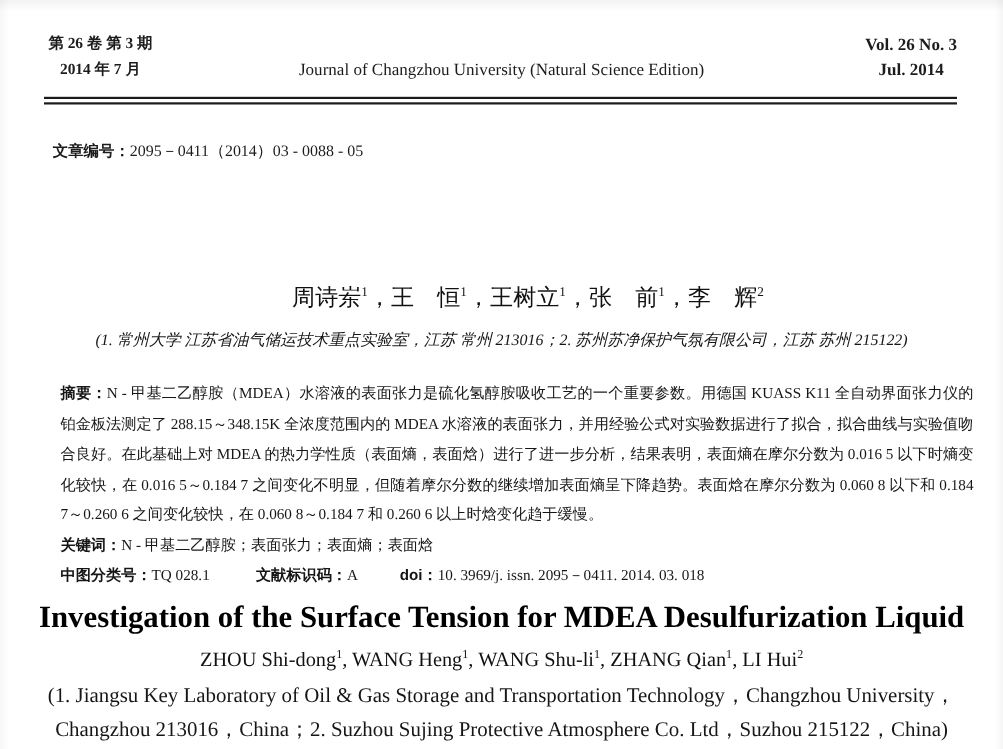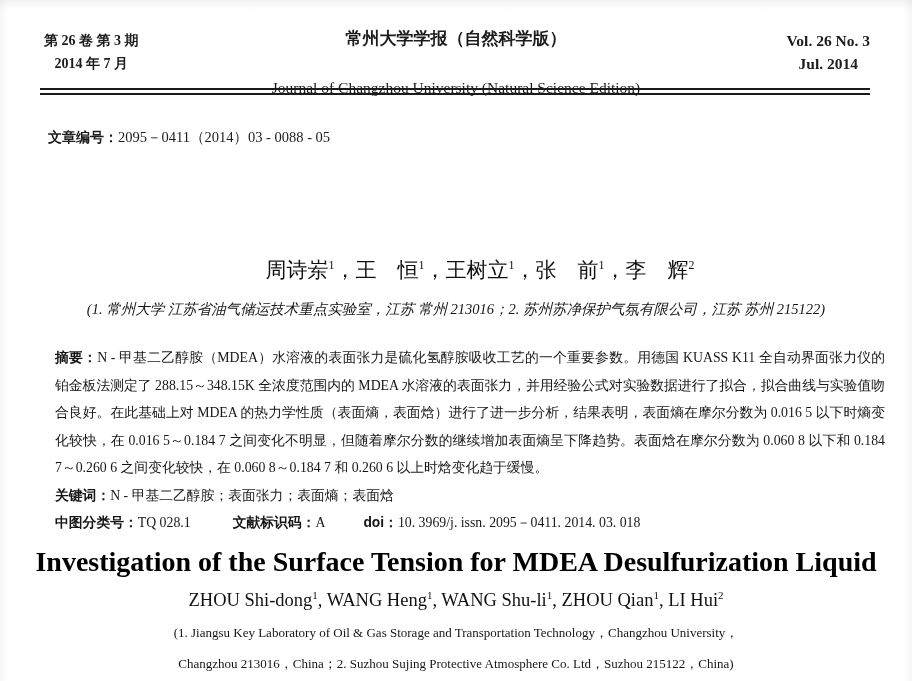--- a/index.html
+++ b/index.html
@@ -73,34 +73,33 @@
     position:absolute; left:0; right:0; top:546px; text-align:center;
     font-size:28px; font-weight:bold; color:#000;
   }
   .authors-en {
     position:absolute; left:0; right:0; top:589px; text-align:center;
     font-size:18.5px; color:#111;
   }
   .authors-en sup { font-size:11px; }
   .affil-en {
     position:absolute; left:0; right:0; top:617px; text-align:center;
-    font-size:13px; line-height:31px; color:#161616;
+    font-size:19px; line-height:31px; color:#161616;
   }
 </style>
 </head>
 <body>
 
 <div class="page">
 
   <div class="hdr-left">
     <div>第 26 卷 第 3 期</div>
     <div>2014 年 7 月</div>
   </div>
   <div class="hdr-center">
-    <div class="cn">常州大学学报（自然科学版）</div>
     <div class="en">Journal of Changzhou University (Natural Science Edition)</div>
   </div>
   <div class="hdr-right">
     <div>Vol. 26 No. 3</div>
     <div>Jul. 2014</div>
   </div>
   <div class="rule"></div>
 
   <div class="article-id">
     <span class="hei lbl">文章编号：</span><span>2095－0411（2014）03 - 0088 - 05</span>
@@ -115,21 +114,21 @@
 
   <div class="abs-block">
     <p class="abstract"><span class="hei">摘要：</span><span>N - 甲基二乙醇胺（MDEA）水溶液的表面张力是硫化氢醇胺吸收工艺的一个重要参数。用德国 KUASS K11 全自动界面张力仪的铂金板法测定了 288.15～348.15K 全浓度范围内的 MDEA 水溶液的表面张力，并用经验公式对实验数据进行了拟合，拟合曲线与实验值吻合良好。在此基础上对 MDEA 的热力学性质（表面熵，表面焓）进行了进一步分析，结果表明，表面熵在摩尔分数为 0.016 5 以下时熵变化较快，在 0.016 5～0.184 7 之间变化不明显，但随着摩尔分数的继续增加表面熵呈下降趋势。表面焓在摩尔分数为 0.060 8 以下和 0.184 7～0.260 6 之间变化较快，在 0.060 8～0.184 7 和 0.260 6 以上时焓变化趋于缓慢。</span></p>
     <p class="keywords"><span class="hei">关键词：</span><span>N - 甲基二乙醇胺；表面张力；表面熵；表面焓</span></p>
     <p class="clc-line"><span class="hei">中图分类号：</span><span>TQ 028.1</span><span class="gap"></span><span class="hei">文献标识码：</span><span>A</span><span class="gap2"></span><span class="hei">doi：</span><span>10. 3969/j. issn. 2095－0411. 2014. 03. 018</span></p>
   </div>
 
   <h2 class="title-en" style="margin:0">Investigation of the Surface Tension for MDEA Desulfurization Liquid</h2>
 
   <div class="authors-en">
-    <span><span>ZHOU Shi-dong</span><sup>1</sup><span>, </span></span><span><span>WANG Heng</span><sup>1</sup><span>, </span></span><span><span>WANG Shu-li</span><sup>1</sup><span>, </span></span><span><span>ZHOU Qian</span><sup>1</sup><span>,  </span></span><span><span>LI Hui</span><sup>2</sup></span>
+    <span><span>ZHOU Shi-dong</span><sup>1</sup><span>, </span></span><span><span>WANG Heng</span><sup>1</sup><span>, </span></span><span><span>WANG Shu-li</span><sup>1</sup><span>, </span></span><span><span>ZHANG Qian</span><sup>1</sup><span>,  </span></span><span><span>LI Hui</span><sup>2</sup></span>
   </div>
 
   <div class="affil-en">
     <div>(1. Jiangsu Key Laboratory of Oil &amp; Gas Storage and Transportation Technology，Changzhou University，</div>
     <div>Changzhou 213016，China；2. Suzhou Sujing Protective Atmosphere Co. Ltd，Suzhou 215122，China)</div>
   </div>
 
 </div>
 
 </body></html>

